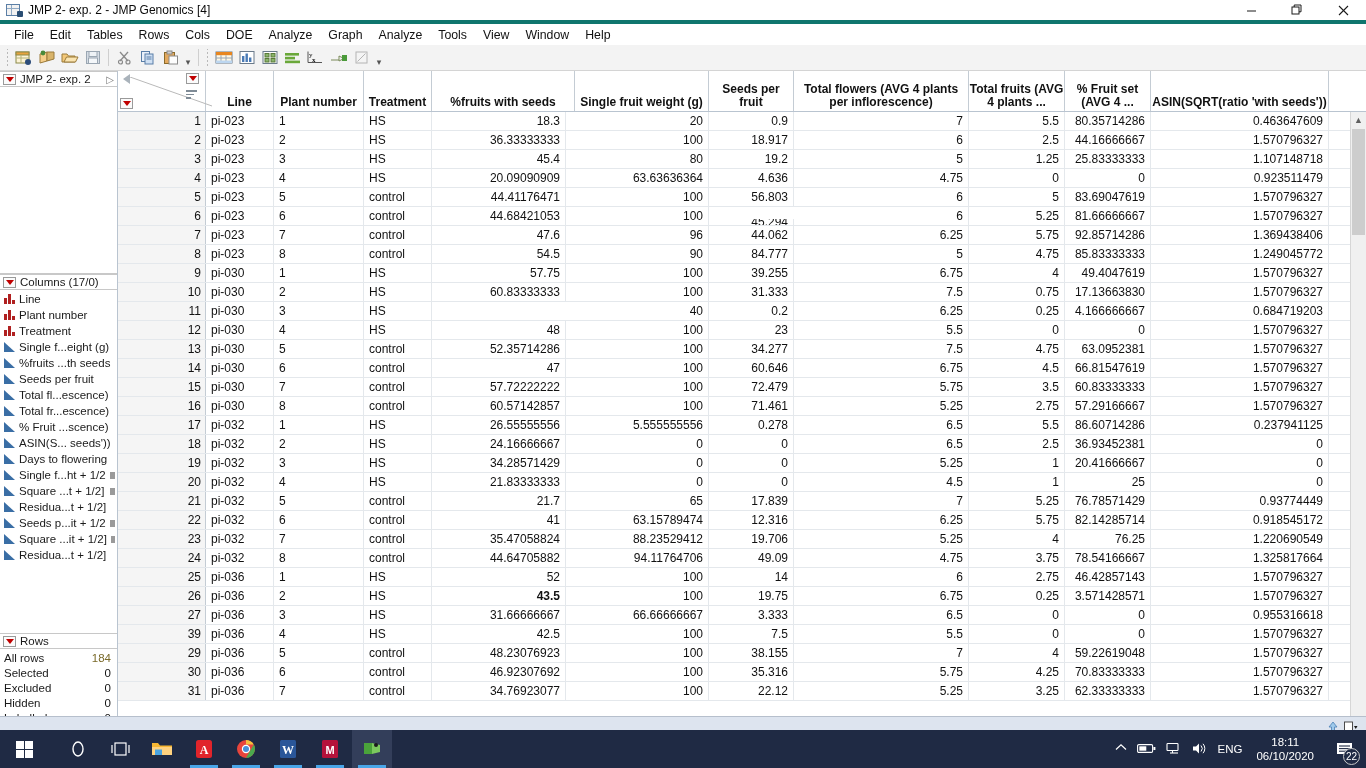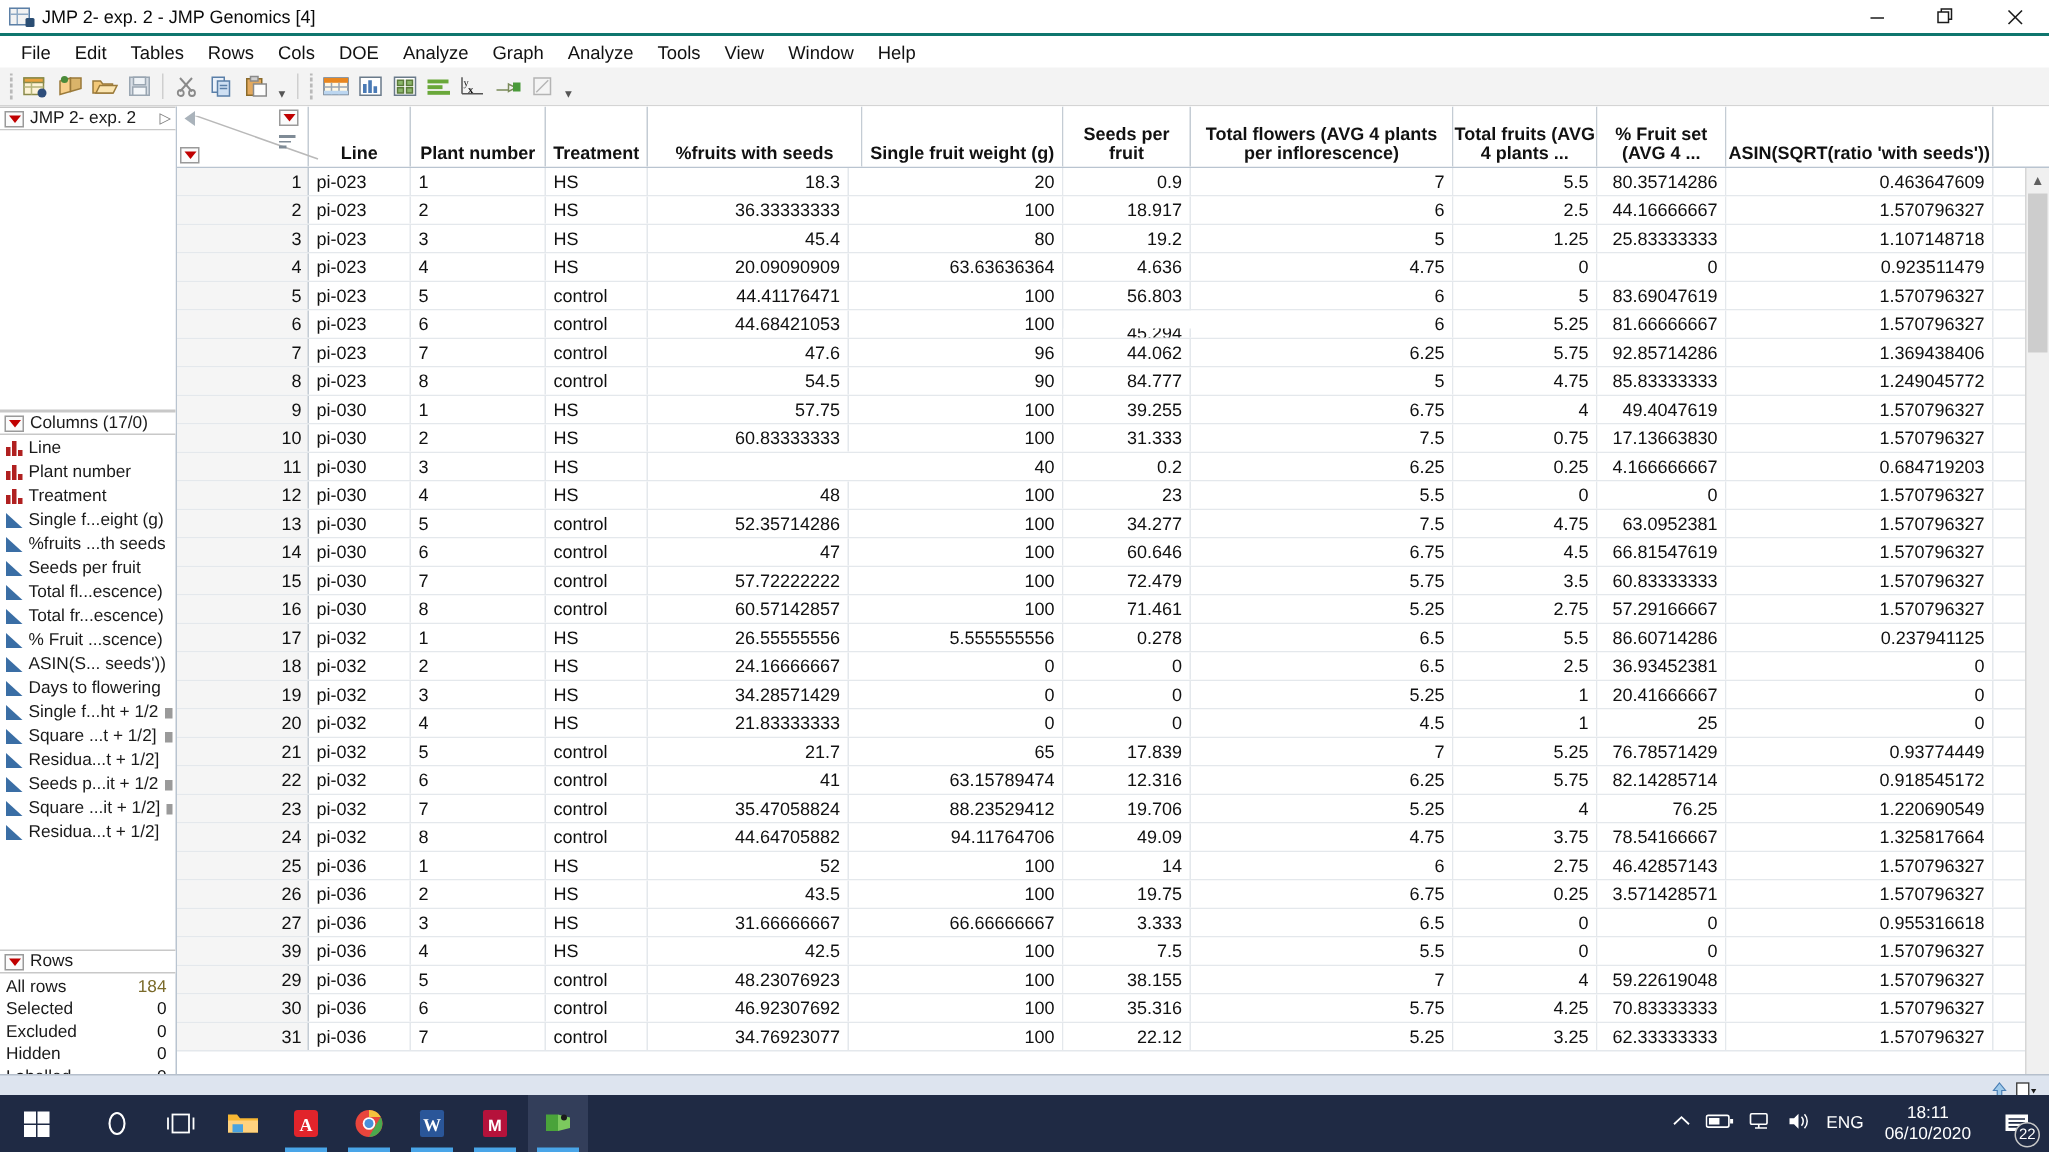--- a/index.html
+++ b/index.html
@@ -9,21 +9,21 @@
     overflow: hidden;
     font-family: "Liberation Sans", sans-serif;
     background: #ffffff;
   }
   #app { position: relative; width: 1366px; height: 768px; }
 
   
   .titlebar {
     height: 24px; background: #ffffff;
     display: flex; align-items: center;
-    border-bottom: 2px solid #0f766e;
+    border-bottom: 4px solid #0f766e;
   }
   .title-ico { width: 16px; height: 14px; margin: 0 6px 0 6px; position: relative; flex: 0 0 auto; }
   .title-ico .grid {
     position: absolute; left: 0; top: 1px; width: 14px; height: 12px;
     background: #f2f2f2; border: 1px solid #5b7fa6;
   }
   .title-ico .grid:before {
     content: ""; position: absolute; left: 0; top: 3px; right: 0; height: 1px; background: #8fa9c4;
   }
   .title-ico .grid:after {
@@ -876,21 +876,21 @@
             <div class="cell num" style="width: 175px; flex: 0 0 175px;">6</div>
             <div class="cell num" style="width: 96px; flex: 0 0 96px;">2.75</div>
             <div class="cell num" style="width: 86px; flex: 0 0 86px;">46.42857143</div>
             <div class="cell num" style="width: 178px; flex: 0 0 178px;">1.570796327</div>
           </div>
           <div class="row">
             <div class="rowstate">26</div>
             <div class="cell txt" style="width: 68px; flex: 0 0 68px;">pi-036</div>
             <div class="cell txt" style="width: 90px; flex: 0 0 90px;">2</div>
             <div class="cell txt" style="width: 68px; flex: 0 0 68px;">HS</div>
-            <div class="cell num" style="width: 134px; flex: 0 0 134px;">43.5</div>
+            <div class="cell num" style="width: 134px; flex: 0 0 134px; font-weight: bold;">43.5</div>
             <div class="cell num" style="width: 143px; flex: 0 0 143px;">100</div>
             <div class="cell num" style="width: 85px; flex: 0 0 85px;">19.75</div>
             <div class="cell num" style="width: 175px; flex: 0 0 175px;">6.75</div>
             <div class="cell num" style="width: 96px; flex: 0 0 96px;">0.25</div>
             <div class="cell num" style="width: 86px; flex: 0 0 86px;">3.571428571</div>
             <div class="cell num" style="width: 178px; flex: 0 0 178px;">1.570796327</div>
           </div>
           <div class="row">
             <div class="rowstate">27</div>
             <div class="cell txt" style="width: 68px; flex: 0 0 68px;">pi-036</div>

